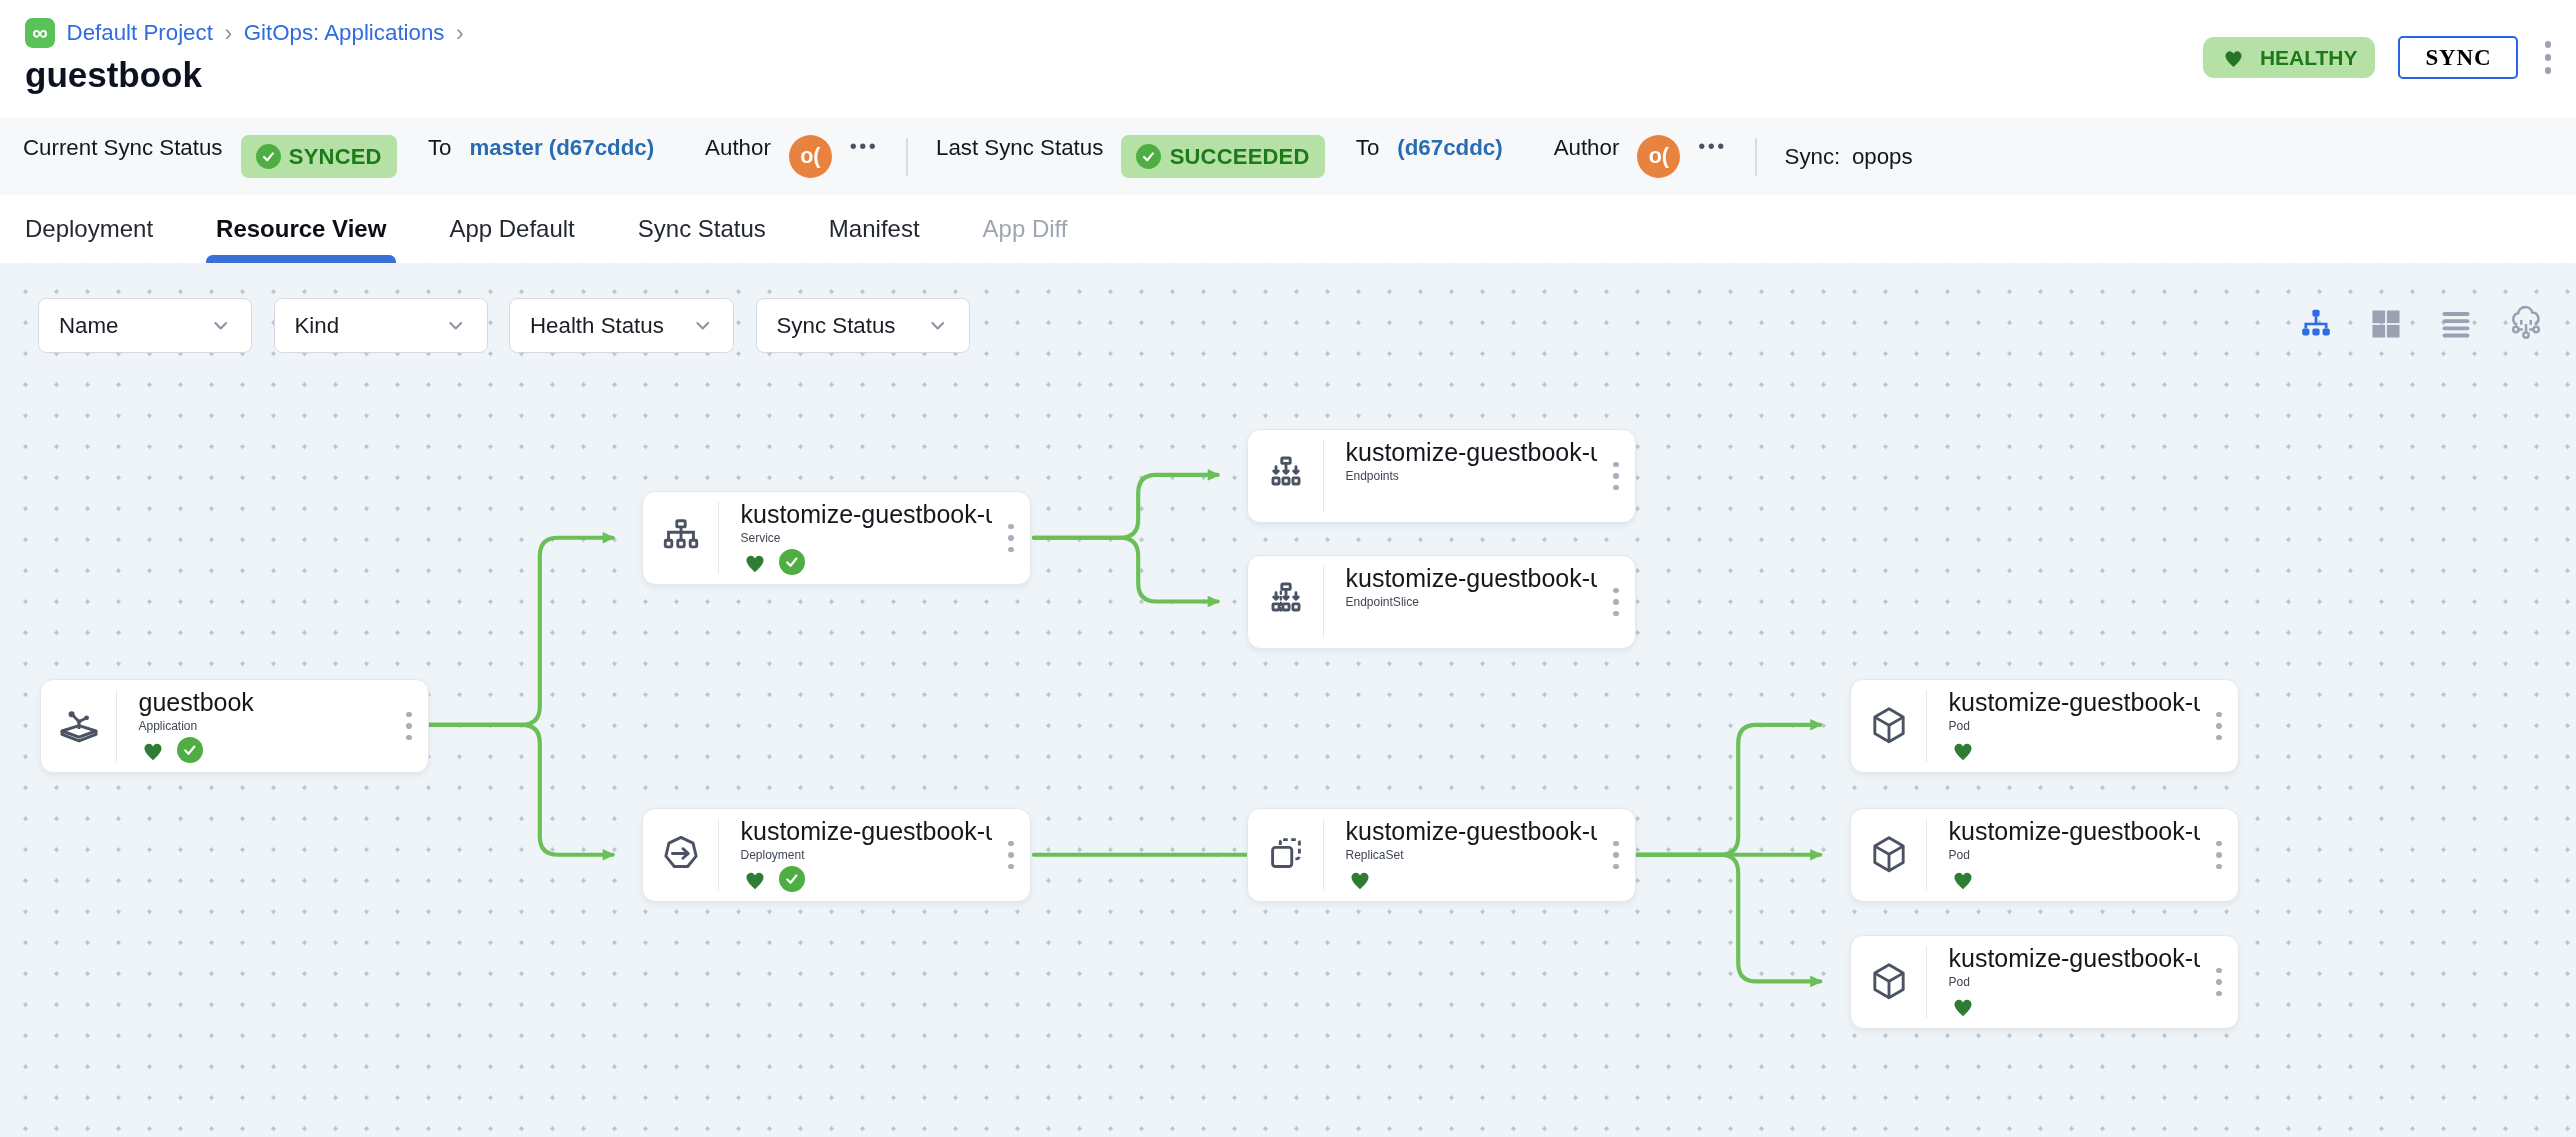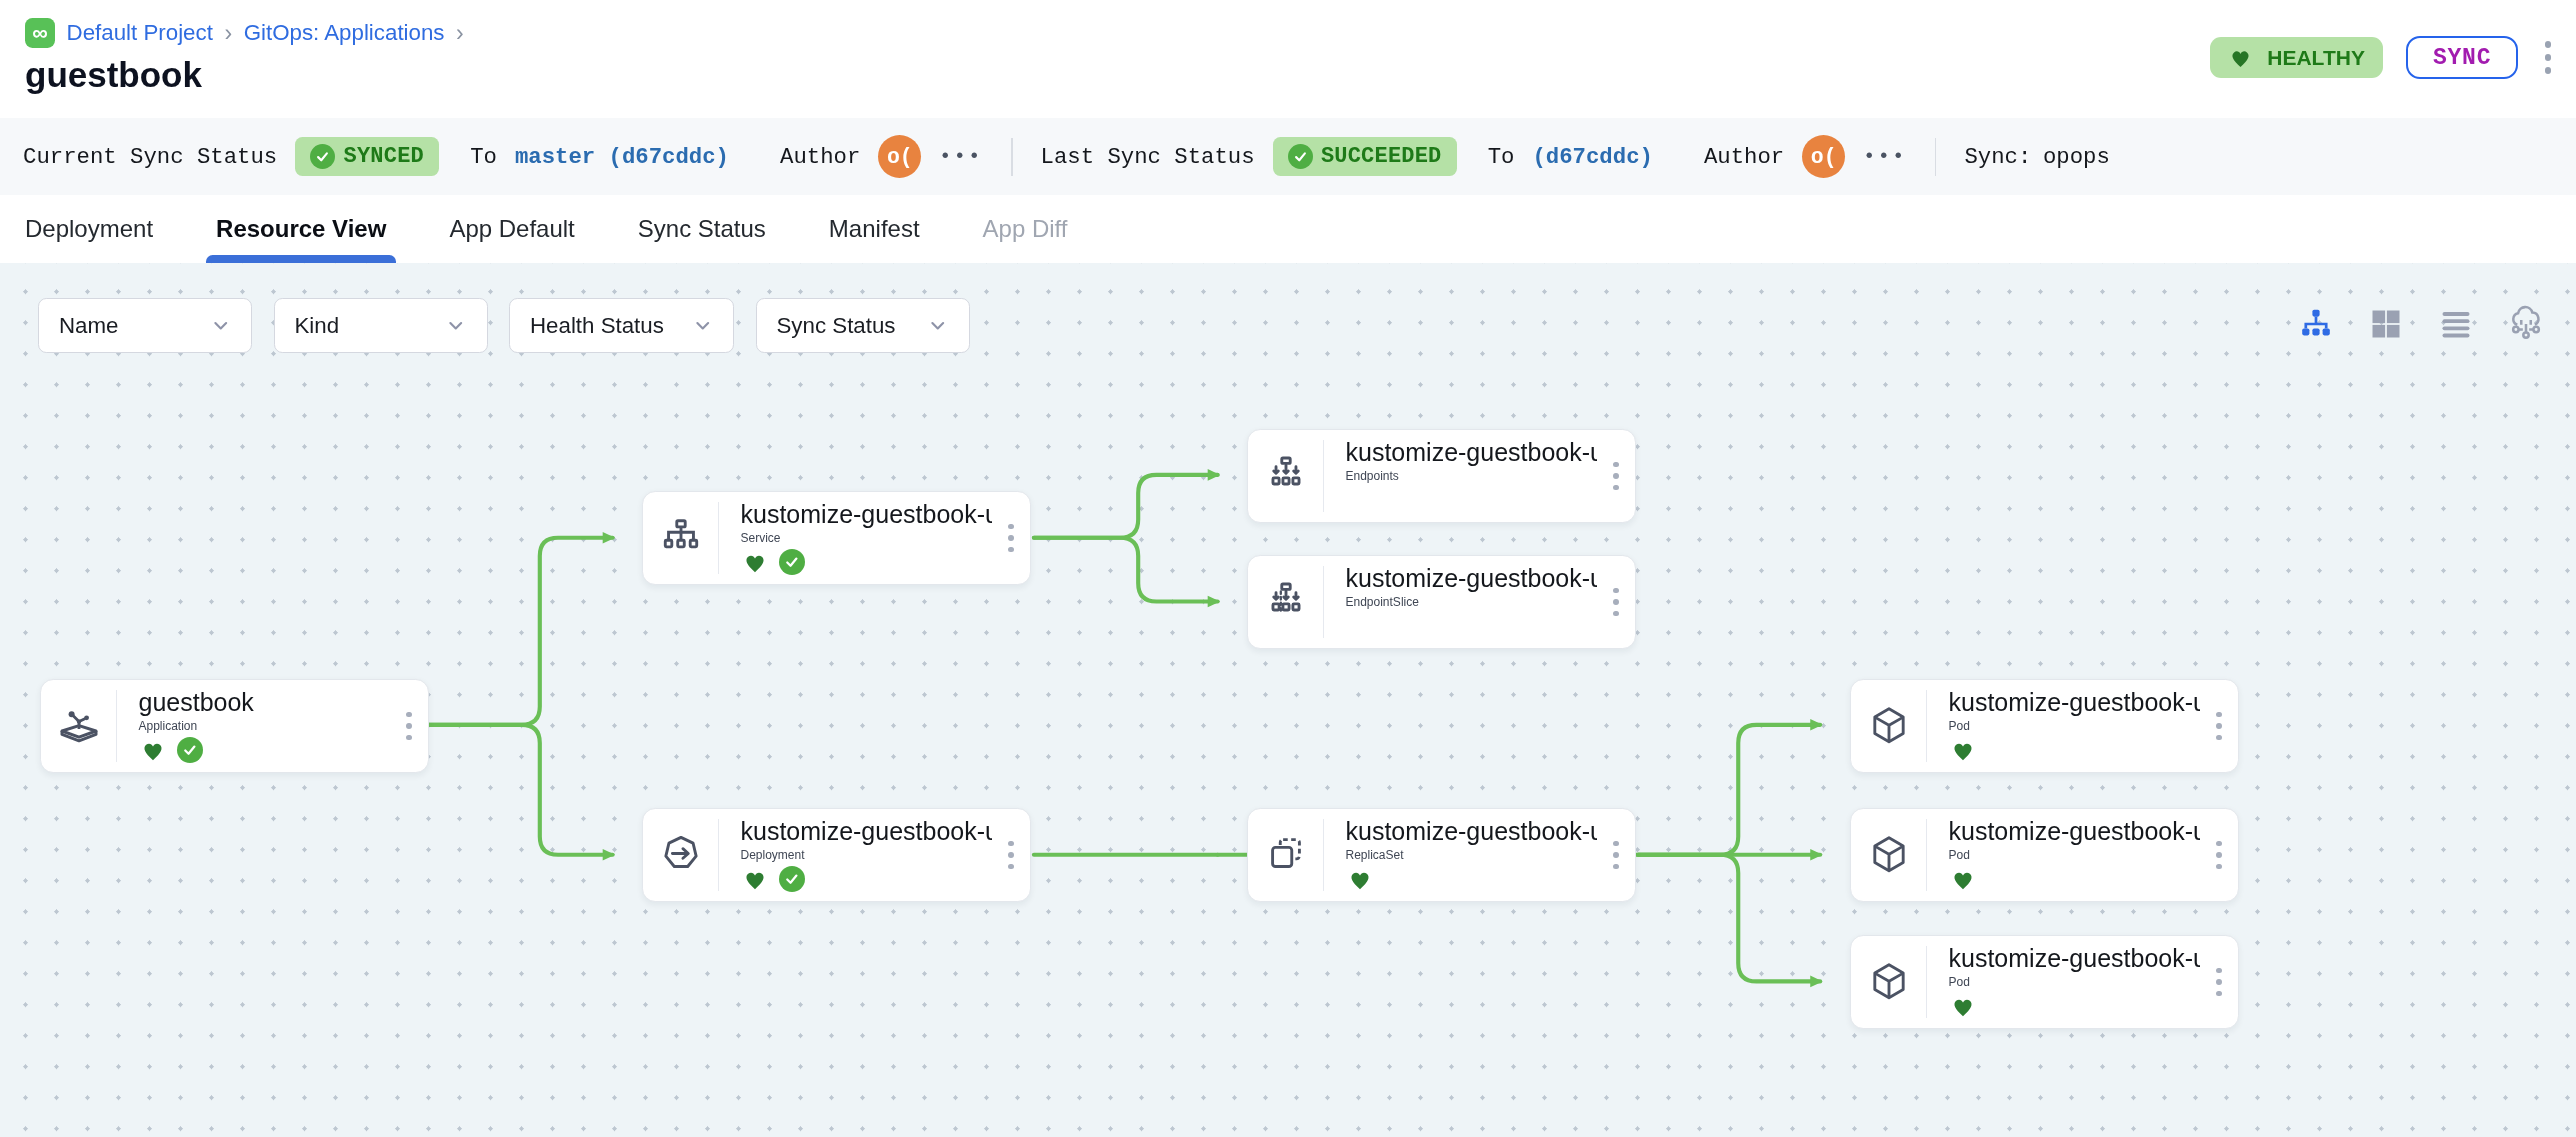--- a/index.html
+++ b/index.html
@@ -7,27 +7,27 @@
 
   
   .header { position:absolute; left:0; top:0; width:2576px; height:118px; background:#fff; }
   .breadcrumb { position:absolute; left:25px; top:18px; display:flex; align-items:center; gap:11.6px; font-size:22.3px; }
   .bc-icon { width:30px; height:30px; border-radius:7.4px; background:#58c157; color:#fff; display:flex; align-items:center; justify-content:center; font-size:21.5px; font-weight:700; }
   .bc-link { color:#2f6ce0; cursor:pointer; }
   .bc-sep { color:#8a93a2; font-size:23px; }
   .page-title { position:absolute; left:25px; top:55px; font-size:35px; font-weight:700; color:#0d1220; }
   .header-right { position:absolute; right:21.5px; top:36px; display:flex; align-items:center; gap:23px; }
   .badge-healthy { display:inline-flex; align-items:center; gap:14px; background:#b5e1a6; color:#1e7a18; font-weight:700; font-size:21px; padding:8.3px 18px; border-radius:11px; }
-  .btn-sync { background:#fff; border:2.5px solid #2563eb; color:#a21caf; font-weight:700; font-size:23px; padding:6.6px 25px; border-radius:14px; letter-spacing:0.8px; cursor:pointer; font-family:Liberation Mono, monospace; }
+  .btn-sync { background:#fff; border:2.5px solid #2563eb; color:#000000; font-weight:700; font-size:23px; padding:6.6px 25px; border-radius:5px; letter-spacing:0.8px; cursor:pointer; font-family:Liberation Serif, serif; }
   .kebab { display:flex; flex-direction:column; gap:6.6px; padding:5px 3.3px; cursor:pointer; }
   .kebab i { width:6.6px; height:6.6px; border-radius:50%; background:#9aa3b2; }
 
   
   .statusbar { position:absolute; left:0; top:118px; width:2576px; height:77px; background:#f6f8fa; display:flex; align-items:center; padding:0 23px; font-size:22.3px; color:#14171c; }
-  .sb-group { display:flex; align-items:center; gap:18px;font-family:Liberation Mono, monospace; }
+  .sb-group { display:flex; gap:18px; }
   .badge-green { display:inline-flex; align-items:center; gap:8.3px; background:#b5e1a6; color:#1e7a18; font-weight:700; font-size:22px; padding:6.6px 15px; border-radius:7.4px; letter-spacing:0.2px; }
   .check-circle { width:25px; height:25px; border-radius:50%; background:#4fae43; display:inline-flex; align-items:center; justify-content:center; flex:0 0 auto; }
   .commit-link { color:#2b6cb0; font-weight:700; cursor:pointer; }
   .avatar { width:43px; height:43px; border-radius:50%; background:#e8833f; color:#fff; font-weight:700; font-size:21.5px; display:flex; align-items:center; justify-content:center; }
   .more-dots { color:#4a5362; font-size:20px; letter-spacing:2.5px; cursor:pointer; }
   .sb-divider { width:1.7px; height:38px; background:#d9dde3; margin:0 28px; }
 
   
   .tabsbar { position:absolute; left:0; top:195px; width:2576px; height:69px; background:#fff; border-bottom:0.8px solid #e2e6ea; display:flex; align-items:stretch; gap:63px; padding-left:25px; }
   .tab { position:relative; display:flex; align-items:center; font-size:24px; color:#24292f; cursor:pointer; }

